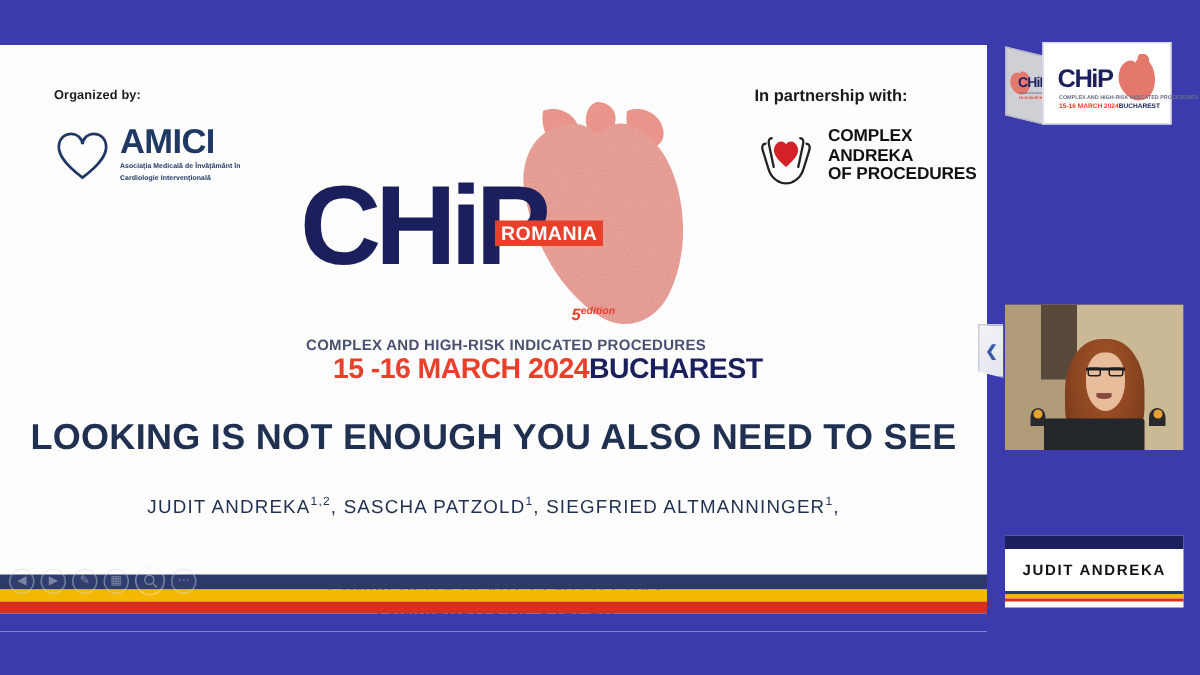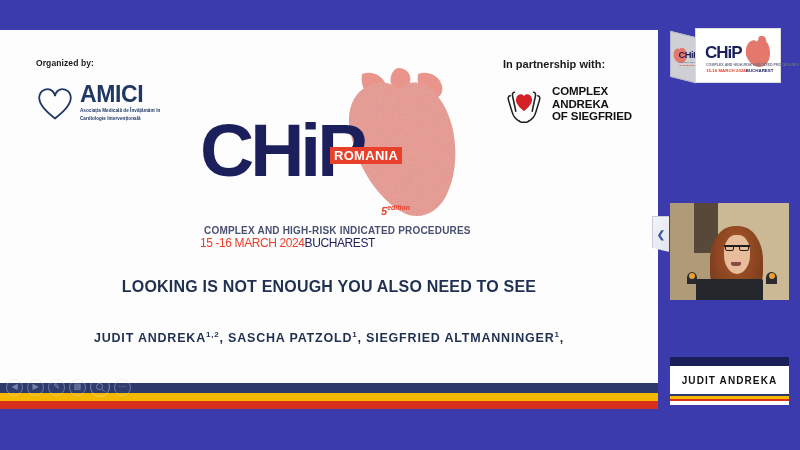--- a/index.html
+++ b/index.html
@@ -83,40 +83,40 @@
     color: #E8402A; font-size: 11px; font-weight: bold;
     font-style: italic;
   }
   .edition-tag sup { font-size: 7px; }
   .chip-tagline {
     position: absolute; left: 8px; top: 157px;
     font-size: 10px; font-weight: bold; color: #4A5070;
     letter-spacing: .2px; white-space: nowrap;
   }
   .chip-date {
-    position: absolute; left: 4px; top: 168px;
-    font-size: 12px; font-weight: normal; white-space: nowrap;
+    position: absolute; left: 26px; top: 168px;
+    font-size: 19px; font-weight: bold; white-space: nowrap;
     letter-spacing: -.4px;
   }
   .chip-date .d { color: #E8402A; }
   .chip-date .c { color: #1B1F5C; }
 
   
   #title {
     position: absolute; left: 0; top: 248px; width: 658px;
     text-align: center;
-    font-size: 16px; font-weight: bold; color: #1F3050;
+    font-size: 24px; font-weight: bold; color: #1F3050;
     letter-spacing: .2px;
   }
   #authors {
     position: absolute; left: 0; top: 296px; width: 658px;
     text-align: center; color: #1F3050;
   }
   #authors .line {
-    font-size: 12.5px; font-weight: bold; letter-spacing: .8px;
+    font-size: 12.5px; font-weight: normal; letter-spacing: .8px;
     line-height: 2.0;
   }
   #authors sup { font-size: 8px; }
   #affil {
     position: absolute; left: 0; top: 358px; width: 658px;
     text-align: center; color: #43506B;
   }
   #affil .line {
     font-size: 11px; font-style: italic; font-weight: bold;
     letter-spacing: .9px; line-height: 1.35;
@@ -283,21 +283,21 @@
             <path d="M8 13 C6 13 5 15 6 18 L10 31 C11 35 14 39 18 41" fill="none" stroke="#222" stroke-width="1.7" stroke-linecap="round"></path>
             <path d="M12.5 9 C10.5 9 9.8 11 10.6 14 L14 30" fill="none" stroke="#222" stroke-width="1.7" stroke-linecap="round"></path>
             <path d="M38 13 C40 13 41 15 40 18 L36 31 C35 35 32 39 28 41" fill="none" stroke="#222" stroke-width="1.7" stroke-linecap="round"></path>
             <path d="M33.5 9 C35.5 9 36.2 11 35.4 14 L32 30" fill="none" stroke="#222" stroke-width="1.7" stroke-linecap="round"></path>
             <path d="M18 41 C20 42.5 26 42.5 28 41" fill="none" stroke="#222" stroke-width="1.7" stroke-linecap="round"></path>
           </svg>
         </span>
         <span class="rsc-text">
           <span>COMPLEX</span>
           <span>ANDREKA</span>
-          <span>OF SIEGFRIED</span>
+          <span>OF PROCEDURES</span>
         </span>
       </div>
     </div>
 
     <div id="chip-logo">
       <span id="chip-heart">
         <svg viewBox="0 0 122 160" width="122" height="160">
           <defs>
             <filter id="grain">
               <feTurbulence type="fractalNoise" baseFrequency="0.75" numOctaves="3" result="n"></feTurbulence>

